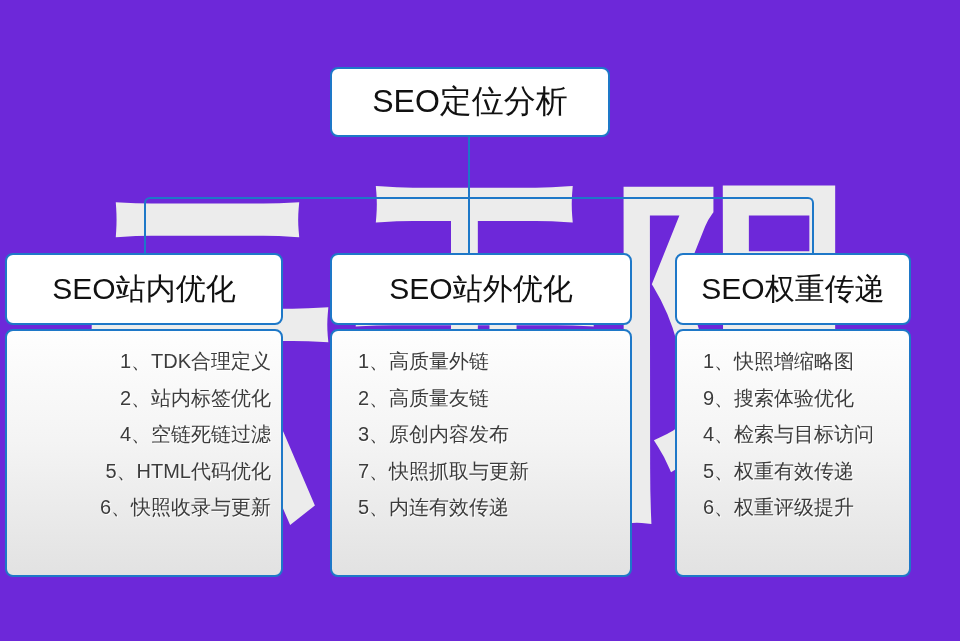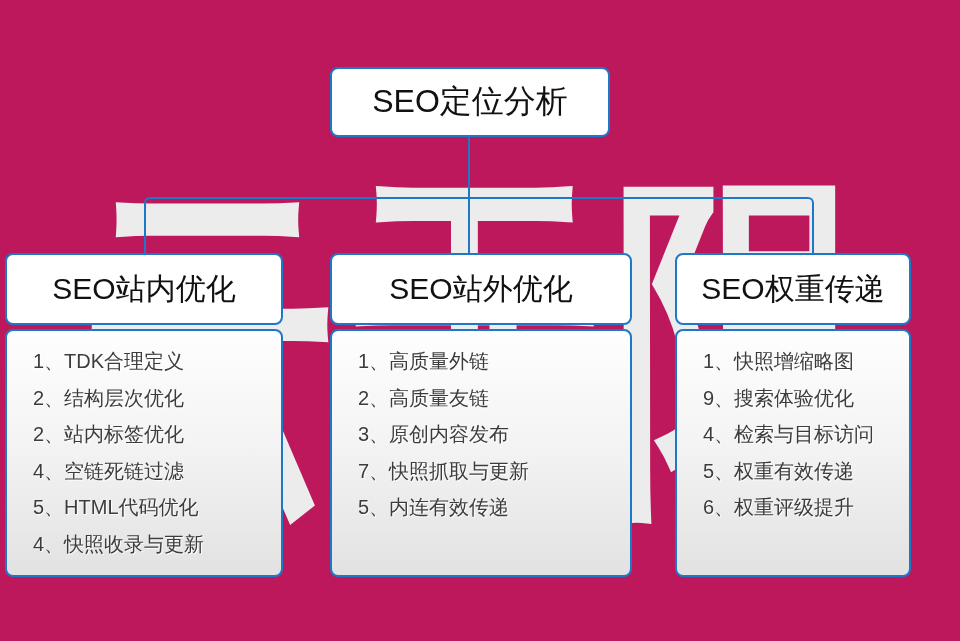--- a/index.html
+++ b/index.html
@@ -1,18 +1,18 @@
 <!DOCTYPE html>
 <html><head>
 <meta charset="utf-8">
 <style>
   * { margin:0; padding:0; box-sizing:border-box; }
   html,body { width:960px; height:641px; background:#ffffff; overflow:hidden;
               font-family:"Liberation Sans","DejaVu Sans",sans-serif; }
-  .stage { position:relative; width:960px; height:641px; background:#be185d; }
+  .stage { position:relative; width:960px; height:641px; background:#6d28d9; }
 
   
   .watermark { position:absolute; left:82px; top:150px; width:820px; height:400px;
                z-index:0; pointer-events:none; overflow:visible; }
   .watermark span { display:inline-block; font-size:360px; line-height:390px;
                font-weight:bold; color:#ececec; letter-spacing:8px; white-space:nowrap;
                transform:scaleX(0.72); transform-origin:left center; }
 
   
   .conn { position:absolute; z-index:1; }
@@ -24,29 +24,29 @@
                       border-top:2px solid #1e78c8; border-right:2px solid #1e78c8;
                       border-top-right-radius:6px; }
   .conn-center-drop { left:468px; top:197px; width:2px; height:56px; background:#1e78c8; }
 
   
   .node { position:absolute; background:#ffffff; border:2px solid #1e78c8;
           border-radius:8px; display:flex; align-items:center; justify-content:center;
           color:#111111; z-index:2; }
   .root-node { left:330px; top:67px; width:280px; height:70px; font-size:32px; }
   .branch-header { top:253px; height:72px; font-size:30px; }
-  .col1 { left:5px;   width:278px; }
+  .col1 { left:5px;   width:278px;text-align:right; }
   .col2 { left:330px; width:302px; }
   .col3 { left:675px; width:236px; }
 
   
   .list-panel { position:absolute; top:329px; height:248px; z-index:2;
                 border:2px solid #1e78c8; border-radius:8px;
                 background:linear-gradient(to bottom,#fefefe 0%,#f4f4f4 45%,#e2e2e2 100%);
-                padding:12px 18px 10px 26px; }
+                padding:12px 10px 10px 26px; }
   .list-item { font-size:20px; line-height:36.5px; color:#3c3c3c;
                text-shadow:1px 1px 0 rgba(255,255,255,0.95); white-space:nowrap; }
 </style>
 </head>
 <body>
 
 <div class="stage">
 
   <div class="watermark">
     <span>云无限</span>
@@ -59,25 +59,24 @@
 
   <div class="node root-node">
     <span>SEO定位分析</span>
   </div>
 
   <div class="node branch-header col1">
     <span>SEO站内优化</span>
   </div>
   <div class="list-panel col1">
     <div class="list-item">1、TDK合理定义</div>
-    <div class="list-item">2、结构层次优化</div>
     <div class="list-item">2、站内标签优化</div>
     <div class="list-item">4、空链死链过滤</div>
     <div class="list-item">5、HTML代码优化</div>
-    <div class="list-item">4、快照收录与更新</div>
+    <div class="list-item">6、快照收录与更新</div>
   </div>
 
   <div class="node branch-header col2">
     <span>SEO站外优化</span>
   </div>
   <div class="list-panel col2">
     <div class="list-item">1、高质量外链</div>
     <div class="list-item">2、高质量友链</div>
     <div class="list-item">3、原创内容发布</div>
     <div class="list-item">7、快照抓取与更新</div>

